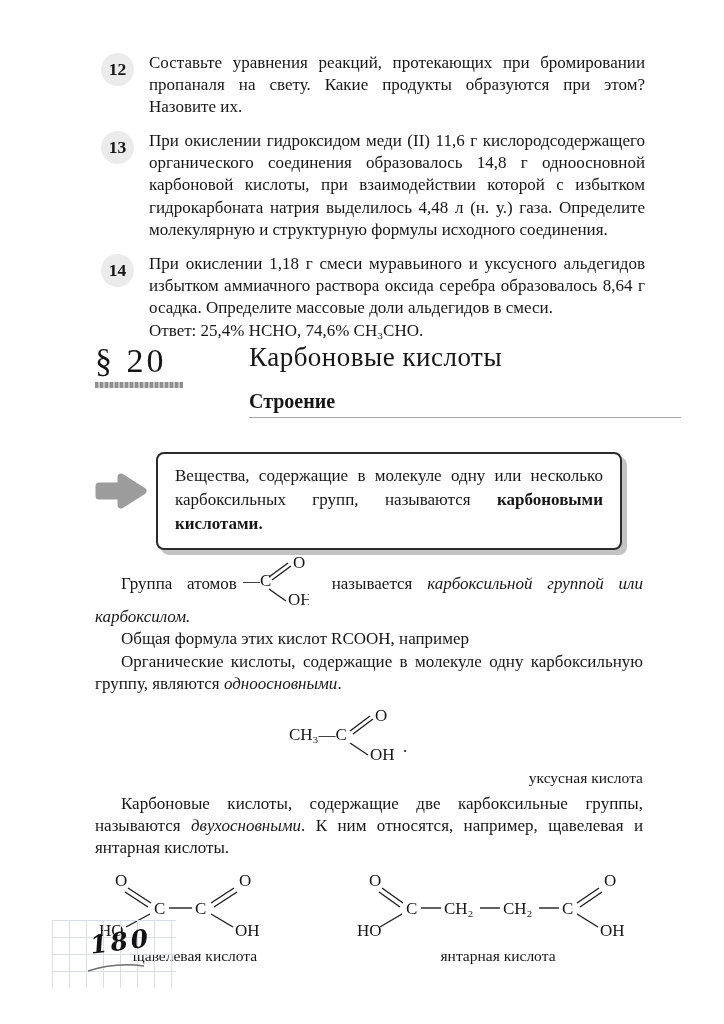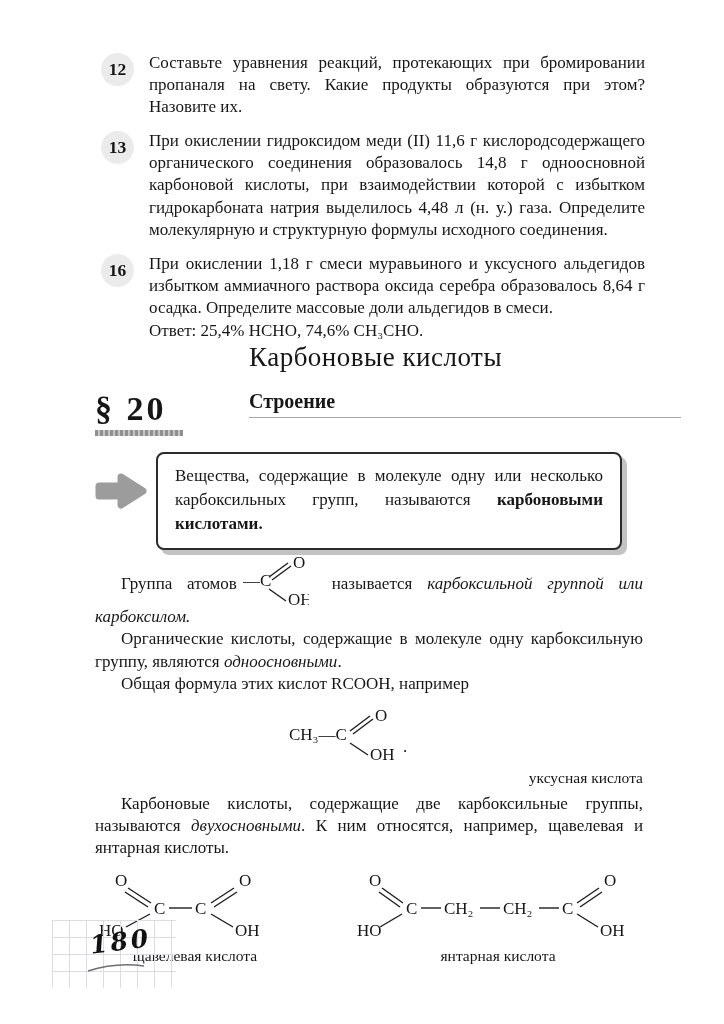--- a/index.html
+++ b/index.html
@@ -16,21 +16,21 @@
     position:absolute; left:1px; top:1px; width:33px; height:33px; border-radius:50%;
     background:#ebebeb; font-weight:700; font-size:17.5px;
     display:flex; align-items:center; justify-content:center;
   }
   .problem-text { font-size:17px; line-height:1.3; text-align:justify; }
   .problem-answer { font-size:17px; line-height:1.3; margin-top:1px; }
 
   
   .section-head { position:absolute; left:95px; top:344px; display:flex; }
   .section-mark-wrap { width:118px; }
-  .section-mark { font-size:34px; font-weight:700; letter-spacing:3px; line-height:1;margin-top:48px; }
+  .section-mark { font-size:34px; font-weight:400; letter-spacing:3px; line-height:1; }
   .section-mark-bar {
     width:88px; height:6px; margin-top:4px;
     background:repeating-linear-gradient(90deg,#8f8f8f 0 3px,#c6c6c6 3px 5px);
   }
   .section-titles { margin-left:36px; margin-top:-2px; }
   .section-title { font-size:27px; font-weight:400; letter-spacing:0.5px; }
   .section-subtitle {
     font-size:20px; font-weight:700; margin-top:17px; padding-bottom:4px;
     border-bottom:1px solid #a8a8a8; width:432px;
   }
@@ -87,21 +87,21 @@
       <div class="problem-badge">12</div>
       <div class="problem-text">Составьте уравнения реакций, протекающих при бромировании пропаналя на свету. Какие продукты образуются при этом? Назовите их.</div>
     </div>
 
     <div class="problem">
       <div class="problem-badge">13</div>
       <div class="problem-text">При окислении гидроксидом меди (II) 11,6 г кислородсодержащего органического соединения образовалось 14,8 г одноосновной карбоновой кислоты, при взаимодействии которой с избытком гидрокарбоната натрия выделилось 4,48 л (н. у.) газа. Определите молекулярную и структурную формулы исходного соединения.</div>
     </div>
 
     <div class="problem">
-      <div class="problem-badge">16</div>
+      <div class="problem-badge">14</div>
       <div class="problem-text">При окислении 1,18 г смеси муравьиного и уксусного альдегидов избытком аммиачного раствора оксида серебра образовалось 8,64 г осадка. Определите массовые доли альдегидов в смеси.</div>
       <div class="problem-answer">Ответ: 25,4% HCHO, 74,6% CH₃CHO.</div>
     </div>
   </div>
 
   <div class="section-head">
     <div class="section-mark-wrap">
       <div class="section-mark">§ 20</div>
       <div class="section-mark-bar"></div>
     </div>
@@ -128,23 +128,23 @@
         <line class="bond" x1="26" y1="25" x2="45" y2="11"></line>
         <line class="bond" x1="29" y1="28" x2="48" y2="14"></line>
         <text x="50" y="16">O</text>
         <line class="bond" x1="26" y1="37" x2="43" y2="49"></line>
         <text x="45" y="53">OH</text>
       </svg>
       <span>называется</span>
       <span class="it">карбоксильной группой или карбоксилом.</span>
     </div>
 
+    <div class="para">Общая формула этих кислот RCOOH, например</div>
+
     <div class="para"><span>Органические кислоты, содержащие в молекуле одну карбоксильную группу, являются </span><span class="it">одноосновными</span><span>.</span></div>
-
-    <div class="para">Общая формула этих кислот RCOOH, например</div>
 
     <div class="formula-block">
       <svg width="160" height="64" viewBox="0 0 160 64">
         <text x="0" y="40">CH₃—C</text>
         <line class="bond" x1="61" y1="31" x2="81" y2="16"></line>
         <line class="bond" x1="64" y1="34" x2="84" y2="19"></line>
         <text x="86" y="21">O</text>
         <line class="bond" x1="61" y1="43" x2="79" y2="55"></line>
         <text x="81" y="60">OH</text>
         <text x="114" y="52">.</text>

